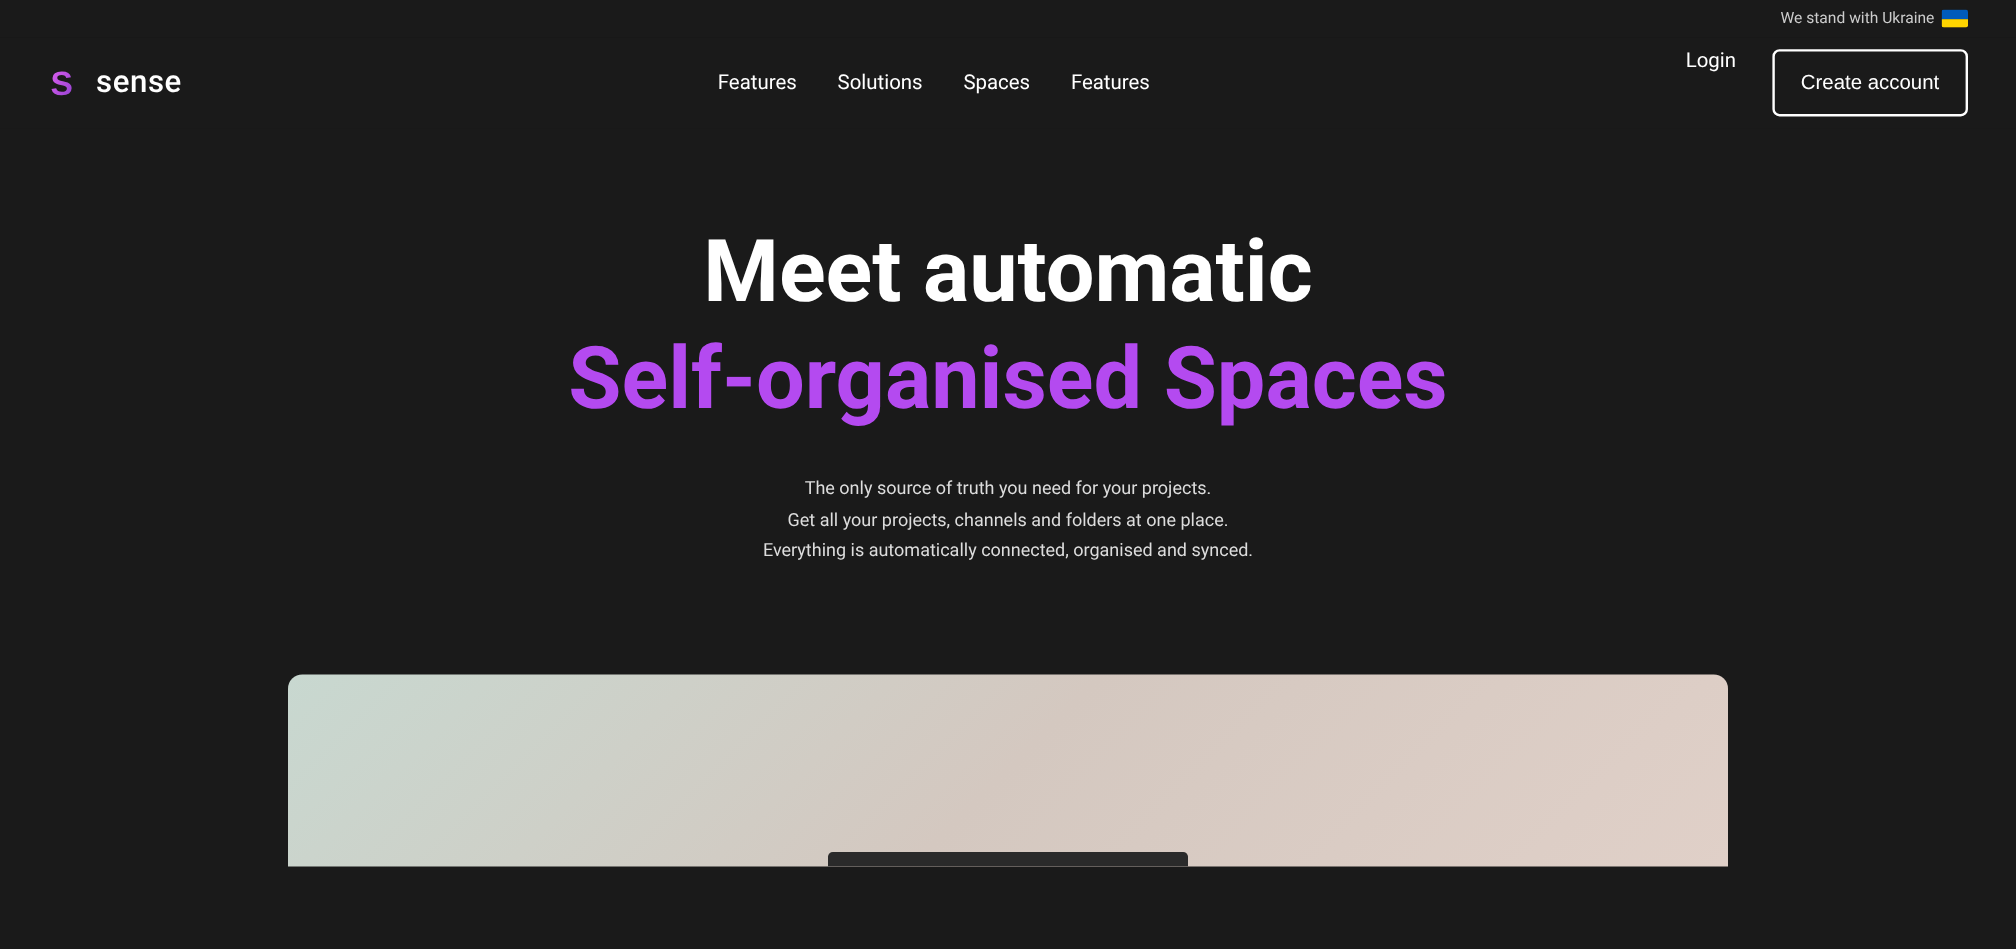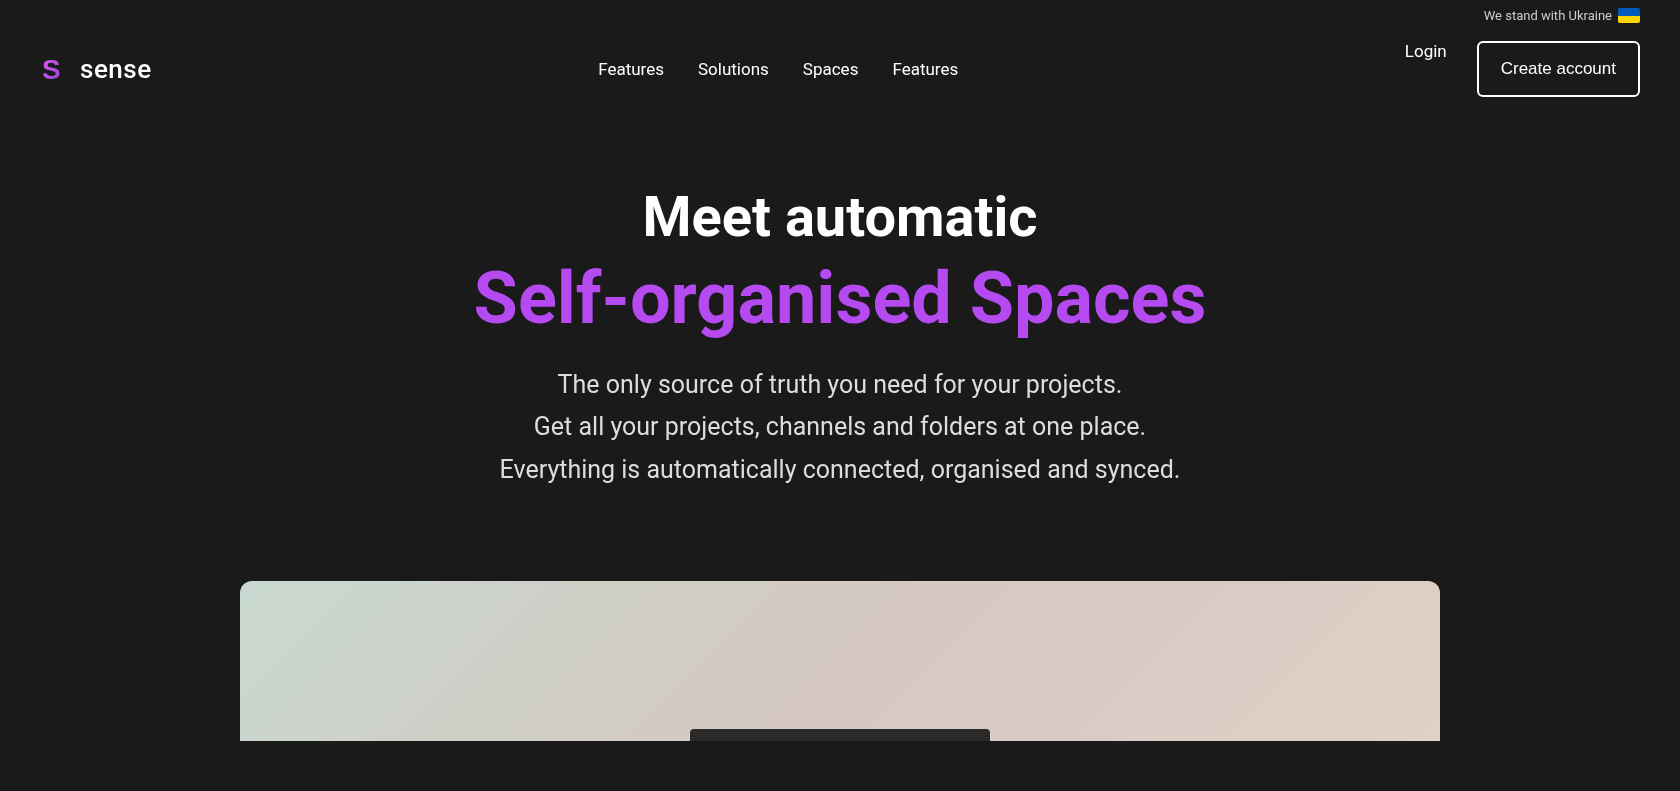--- a/index.html
+++ b/index.html
@@ -121,37 +121,37 @@
     
     .hero {
       display: flex;
       flex-direction: column;
       align-items: center;
       text-align: center;
       padding: 80px 40px 50px;
     }
 
     .hero-title-line1 {
-      font-size: 56px;
+      font-size: 72px;
       font-weight: 700;
       color: #ffffff;
       line-height: 1.1;
       margin-bottom: 10px;
     }
 
     .hero-title-line2 {
       font-size: 72px;
       font-weight: 700;
       color: #b44af0;
       line-height: 1.1;
-      margin-bottom: 26px;
+      margin-bottom: 40px;
     }
 
     .hero-description {
-      font-size: 25px;
+      font-size: 15px;
       color: #dddddd;
       line-height: 1.7;
       max-width: 700px;
     }
 
     
     .preview-container {
       margin: 40px auto 0;
       width: 1200px;
       max-width: calc(100% - 80px);

